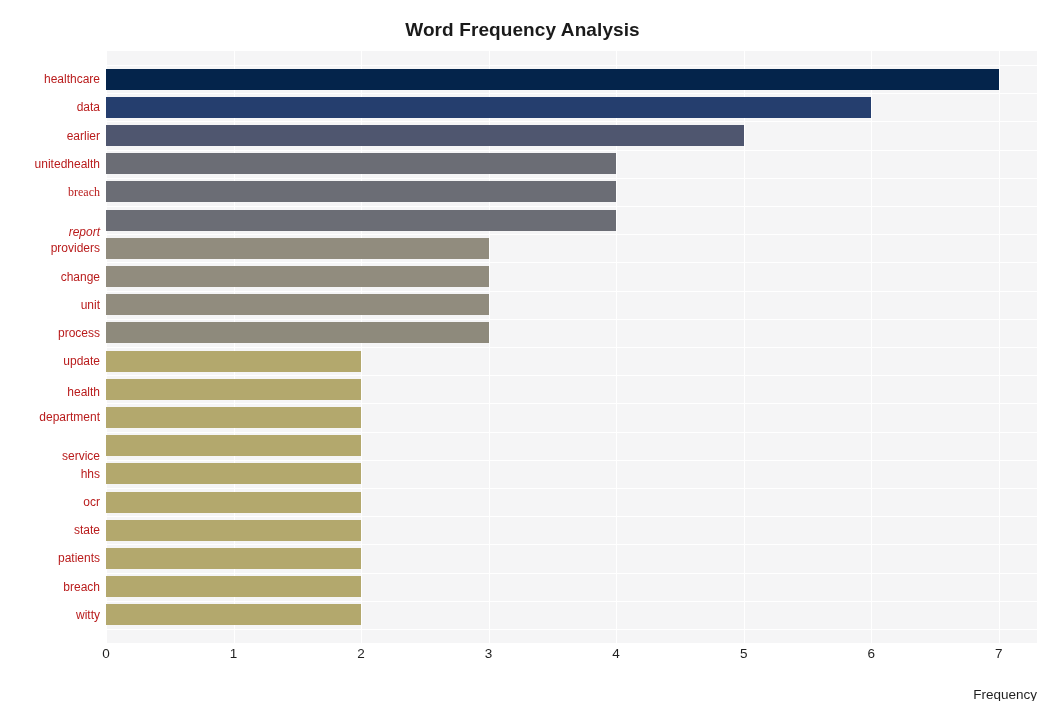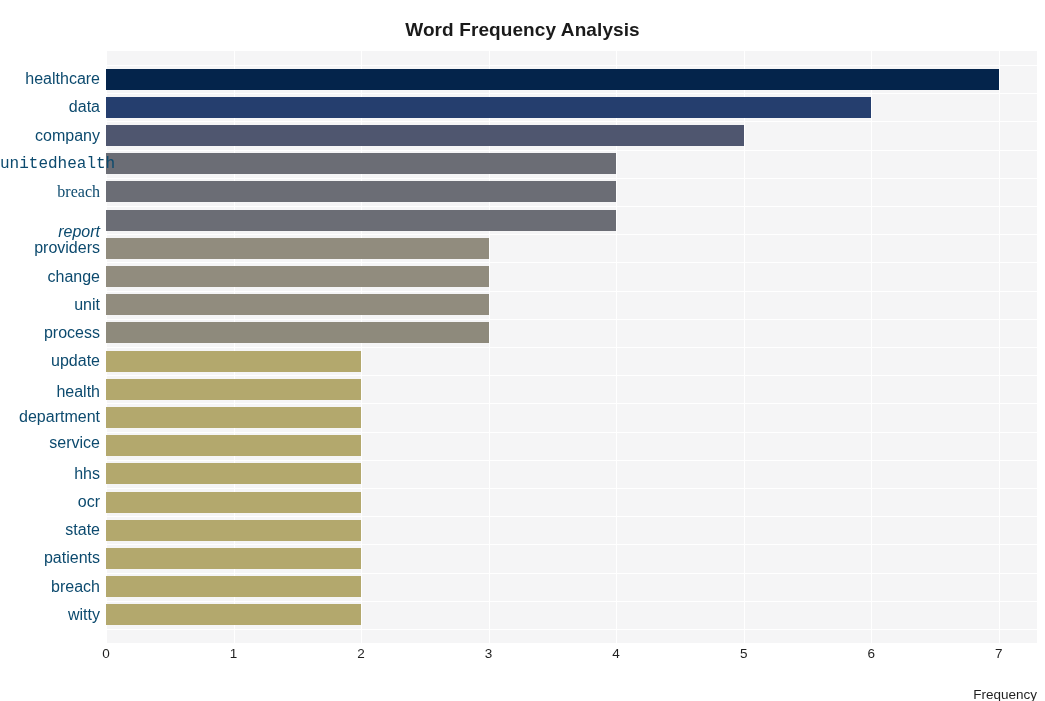--- a/index.html
+++ b/index.html
@@ -78,22 +78,22 @@
     left: 0;
     top: 39px;
     width: 100px;
     height: 592px;
   }
   .y-label {
     position: absolute;
     right: 0;
     width: 100px;
     text-align: right;
-    font-size: 16px;
-    color: #0c4a6e;
+    font-size: 12px;
+    color: #b91c1c;
     line-height: 14px;
     white-space: nowrap;
   }
   
   #x-labels {
     position: absolute;
     left: 106px;
     top: 634px;
     width: 931px;
     height: 24px;
@@ -176,32 +176,32 @@
         <div class="bar" title="state: 2" style="width: 255.068px; top: 468.738px; background: rgb(179, 168, 109);"></div>
         <div class="bar" title="patients: 2" style="width: 255.068px; top: 496.929px; background: rgb(179, 168, 109);"></div>
         <div class="bar" title="earlier: 2" style="width: 255.068px; top: 525.119px; background: rgb(179, 168, 109);"></div>
         <div class="bar" title="witty: 2" style="width: 255.068px; top: 553.31px; background: rgb(179, 168, 109);"></div>
       </div>
   </div>
 
   <div id="y-labels">
       <div class="y-label" style="top: 21.1905px;">healthcare</div>
       <div class="y-label" style="top: 49.381px;">data</div>
-      <div class="y-label" style="top: 77.5714px;">company</div>
-      <div class="y-label" style="top: 105.762px; font-family: Liberation Mono, monospace;">unitedhealth</div>
+      <div class="y-label" style="top: 77.5714px;">earlier</div>
+      <div class="y-label" style="top: 105.762px;">unitedhealth</div>
       <div class="y-label" style="top: 133.952px; font-family: Liberation Serif, serif;">breach</div>
       <div class="y-label" style="top: 174px; font-style: italic;">report</div>
       <div class="y-label" style="top: 190.333px;">providers</div>
       <div class="y-label" style="top: 218.524px;">change</div>
       <div class="y-label" style="top: 246.714px;">unit</div>
       <div class="y-label" style="top: 274.905px;">process</div>
       <div class="y-label" style="top: 303.095px;">update</div>
       <div class="y-label" style="top: 334px; text-align: right;">health</div>
       <div class="y-label" style="top: 359.476px;">department</div>
-      <div class="y-label" style="top: 385px;">service</div>
+      <div class="y-label" style="top: 398px;">service</div>
       <div class="y-label" style="top: 415.857px;">hhs</div>
       <div class="y-label" style="top: 444.048px;">ocr</div>
       <div class="y-label" style="top: 472.238px;">state</div>
       <div class="y-label" style="top: 500.429px;">patients</div>
       <div class="y-label" style="top: 528.619px;">breach</div>
       <div class="y-label" style="top: 556.81px;">witty</div>
     </div>
 
   <div id="x-labels">
       <div class="x-label" style="left: 0px;">0</div>

